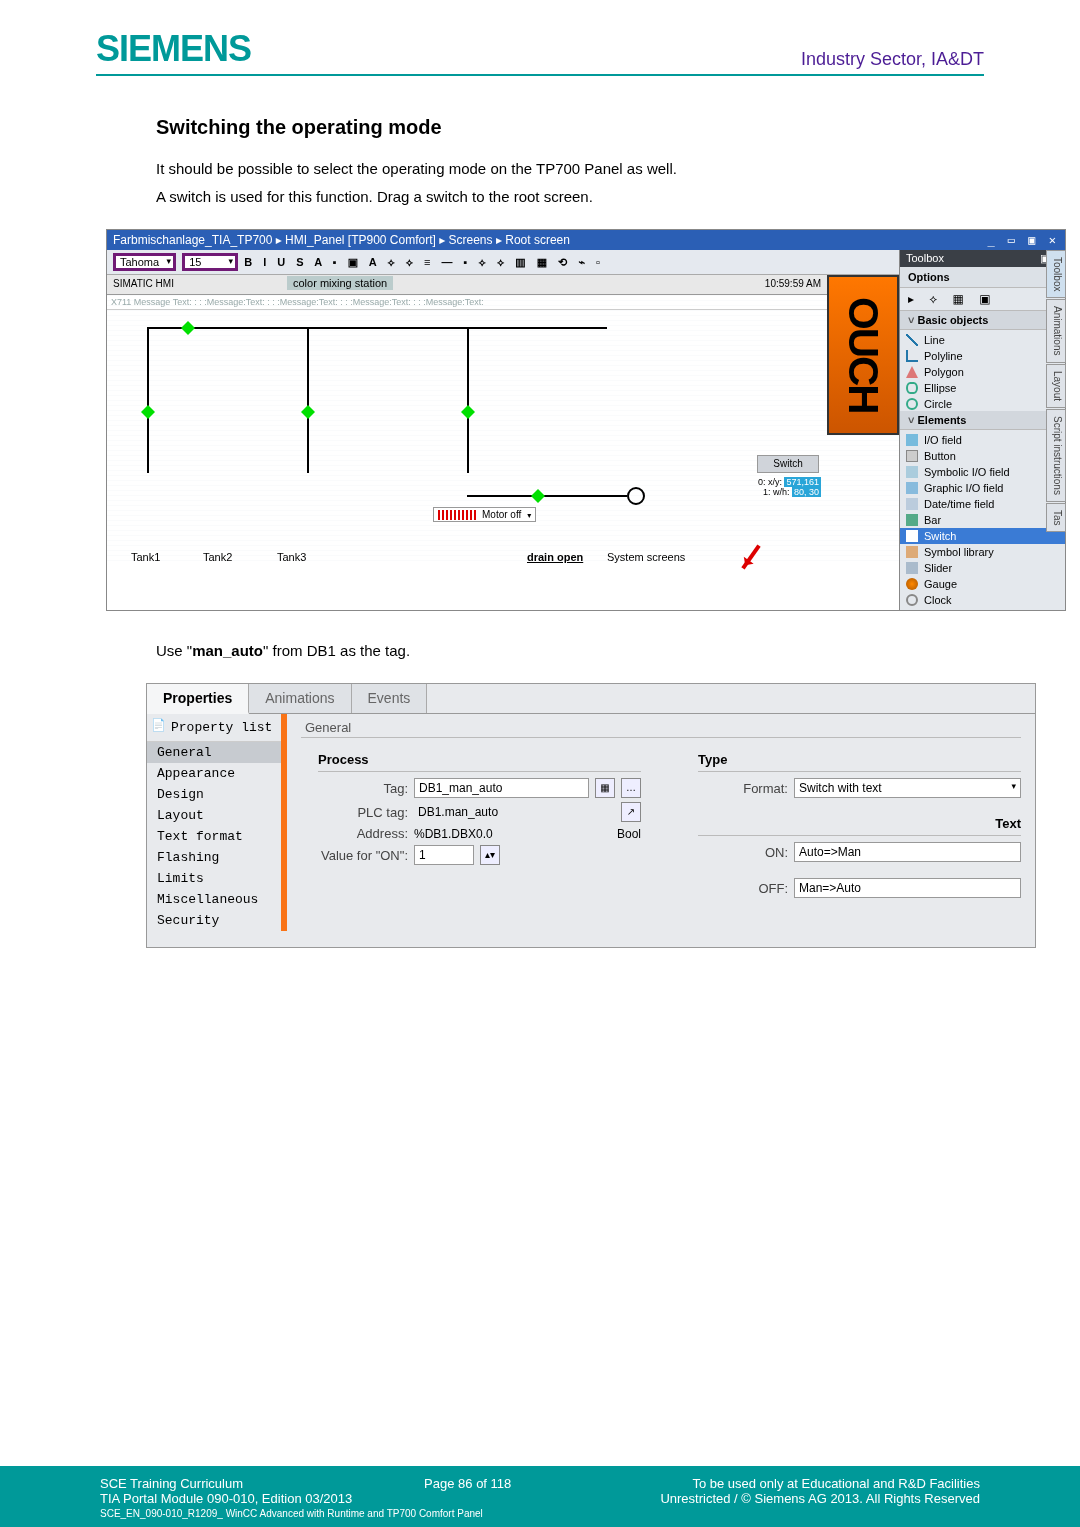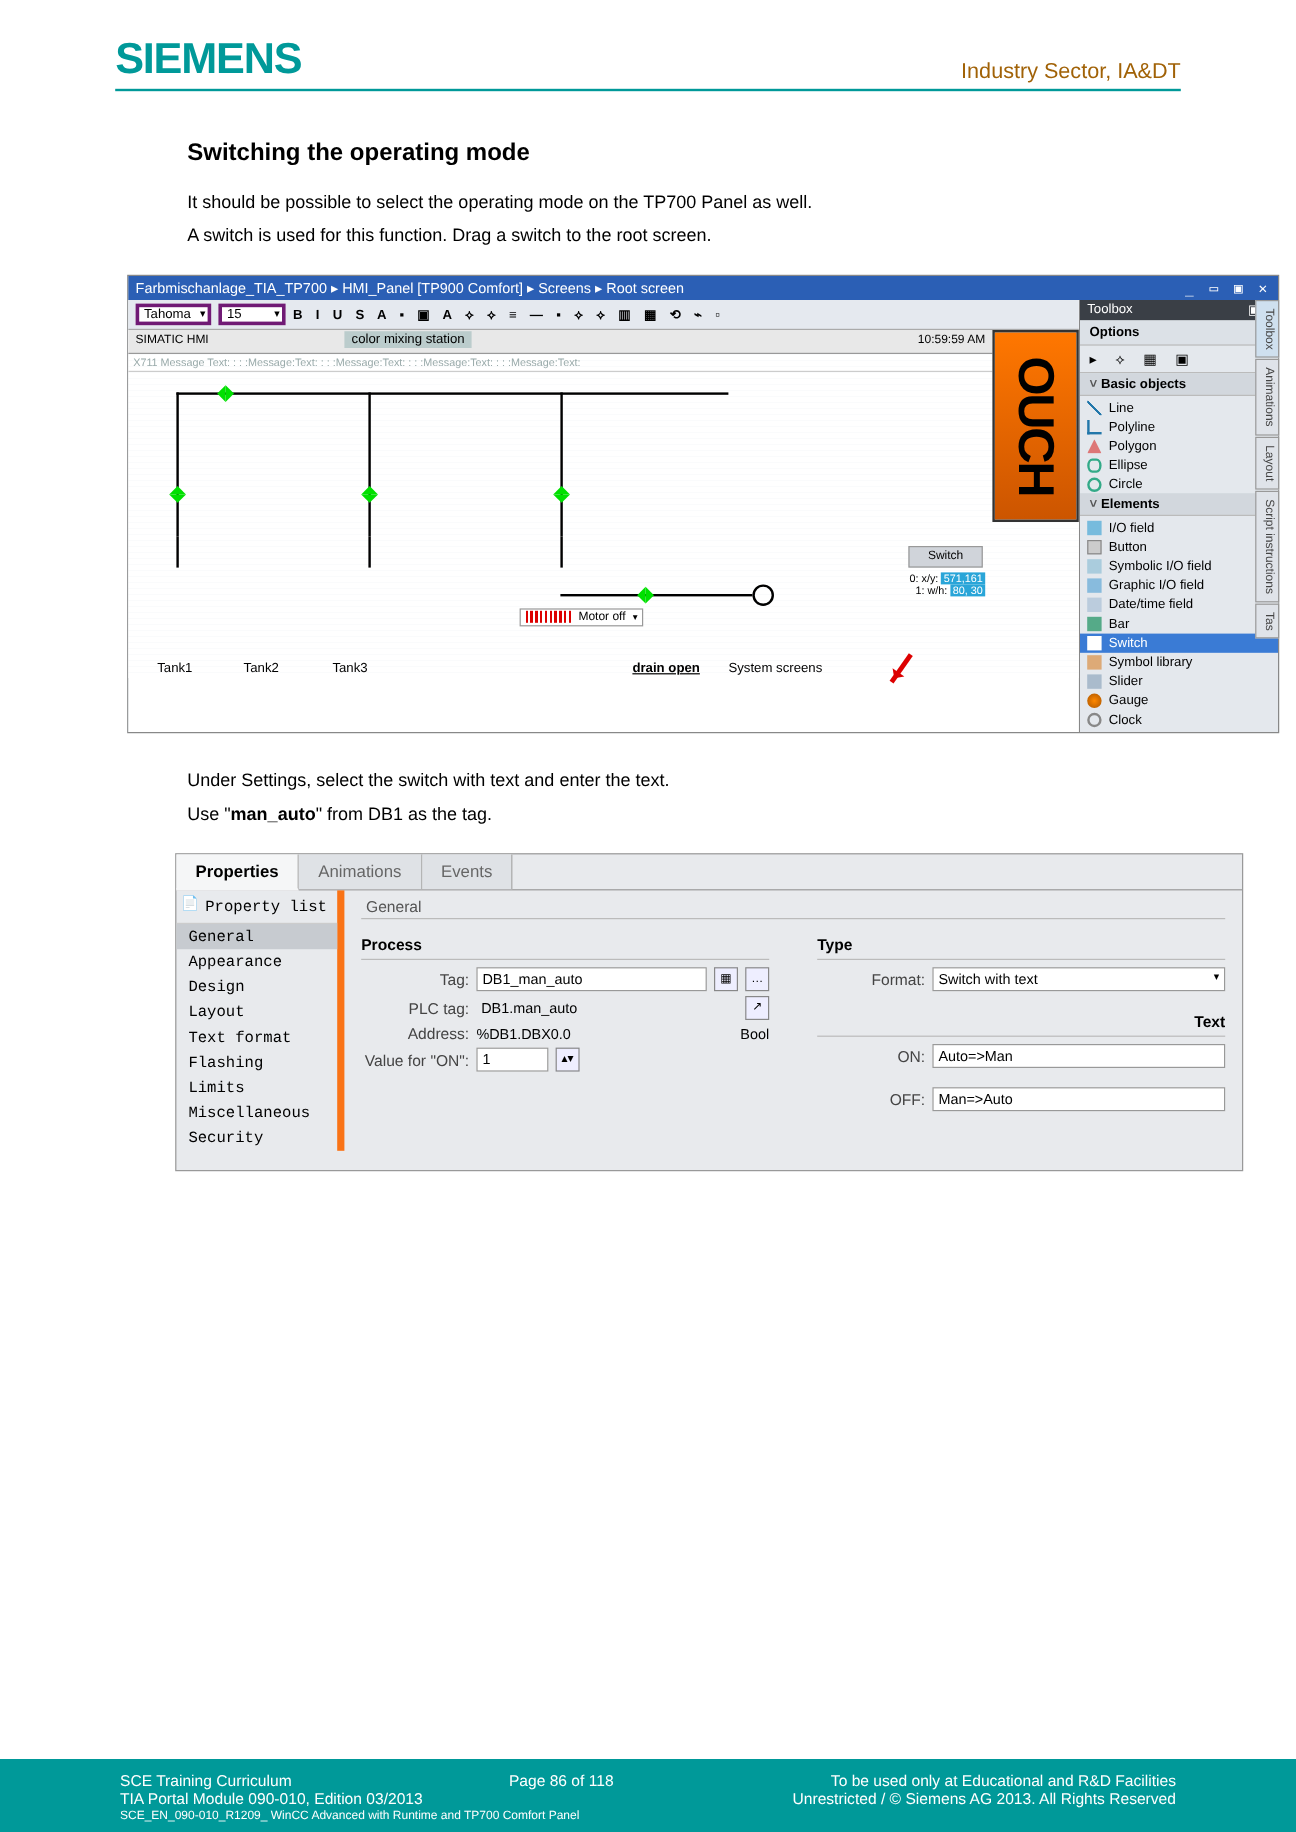--- a/index.html
+++ b/index.html
@@ -1,20 +1,20 @@
 <!DOCTYPE html>
 <html><head>
 <meta charset="utf-8">
 <style>
   * { margin: 0; padding: 0; box-sizing: border-box; }
   body { font-family: Arial, sans-serif; background: #fff; width: 1080px; }
   .page { padding: 28px 96px 0 96px; }
   .header { display: flex; justify-content: space-between; align-items: flex-end; border-bottom: 2px solid #009999; padding-bottom: 4px; margin-bottom: 40px; }
   .logo { font-family: Arial, sans-serif; font-weight: 900; font-size: 36px; color: #009999; letter-spacing: -1px; }
-  .sector { color: #a16207; font-size: 18px; }
+  .sector { color: #4c1d95; font-size: 18px; }
   .content { margin-left: 60px; }
   .h2 { font-weight: bold; font-size: 20px; margin-bottom: 18px; }
   .para { font-size: 15px; line-height: 1.6; margin-bottom: 4px; }
   .para b { font-weight: bold; }
   .fig { border: 1px solid #888; margin: 20px 0 28px -50px; width: 960px; position: relative; background: #dfe5ec; }
   .titlebar { background: #2b5fb5; color: #fff; font-size: 12px; padding: 3px 6px; display: flex; justify-content: space-between; }
   .titlebar .winbtns { font-family: monospace; letter-spacing: 3px; }
   .fig-body { display: flex; height: 360px; }
   .editor { flex: 1; background: #fff; position: relative; }
   .toolbar { background: #e5e9ef; border-bottom: 1px solid #aaa; font-size: 11px; padding: 3px 6px; display: flex; gap: 6px; align-items: center; }
@@ -59,21 +59,21 @@
   .tabs2 { display: flex; border-bottom: 1px solid #999; }
   .tab2 { padding: 6px 16px; font-size: 14px; border-right: 1px solid #aaa; background: #dfe2e6; color: #666; }
   .tab2.active { background: #f5f6f7; color: #000; font-weight: bold; border-bottom: 2px solid #f5f6f7; margin-bottom:-1px; }
   .fig2-body { display: flex; }
   .proplist { width: 140px; border-right: 6px solid #f97316; font-size: 13px; font-family: Liberation Mono, monospace; }
   .proplist-hd { padding: 6px 4px 6px 24px; position: relative; border-bottom: 1px solid #ccc; }
   .proplist-hd::before { content:"📄"; position:absolute; left:4px; top:4px; font-size:12px; }
   .plrow { padding: 3px 10px; }
   .plrow.sel { background: #c7cbd0; }
   .settings { flex: 1; padding: 8px 14px; font-size: 13px; display: flex; gap: 40px; }
-  .settings .col { flex: 1; }
+  .settings .col { flex: 1; margin-left: 17px; }
   .grp-hd { font-weight: bold; padding: 4px 0; border-bottom: 1px solid #bbb; margin-bottom: 6px; }
   .gen-hd { font-size: 13px; padding: 6px 0 2px 4px; color: #555; border-bottom: 1px solid #bbb; margin: 0 14px 2px 14px; }
   .frow { display: flex; align-items: center; margin: 4px 0; gap: 6px; }
   .frow .lbl { width: 90px; text-align: right; color: #444; }
   .finput { border: 1px solid #999; background: #fff; padding: 2px 4px; flex: 1; font-size: 12px; min-height: 18px; }
   .btn-sm { width: 20px; height: 20px; border: 1px solid #888; background: #eef; text-align:center; font-size: 10px; line-height:18px; }
   .dd::after { content: " ▾"; float: right; font-size: 9px; }
 
   .footer { position: fixed; bottom: 0; left: 0; width: 1080px; background: #009999; color: #fff; font-size: 13px; padding: 10px 100px 8px; }
   .footer .row { display: flex; justify-content: space-between; }
@@ -179,21 +179,20 @@
       </div>
       <div class="side-tabs">
         <div class="side-tab blue">Toolbox</div>
         <div class="side-tab">Animations</div>
         <div class="side-tab">Layout</div>
         <div class="side-tab">Script instructions</div>
         <div class="side-tab">Tas</div>
       </div>
     </div>
 
-    <div class="para">Under Settings, select the switch with text and enter the text.</div>
     <div class="para">
       <span>Use "</span><b>man_auto</b><span>" from DB1 as the tag.</span>
     </div>
 
     <div class="fig2">
       <div class="tabs2">
         <div class="tab2 active">Properties</div>
         <div class="tab2">Animations</div>
         <div class="tab2">Events</div>
       </div>

